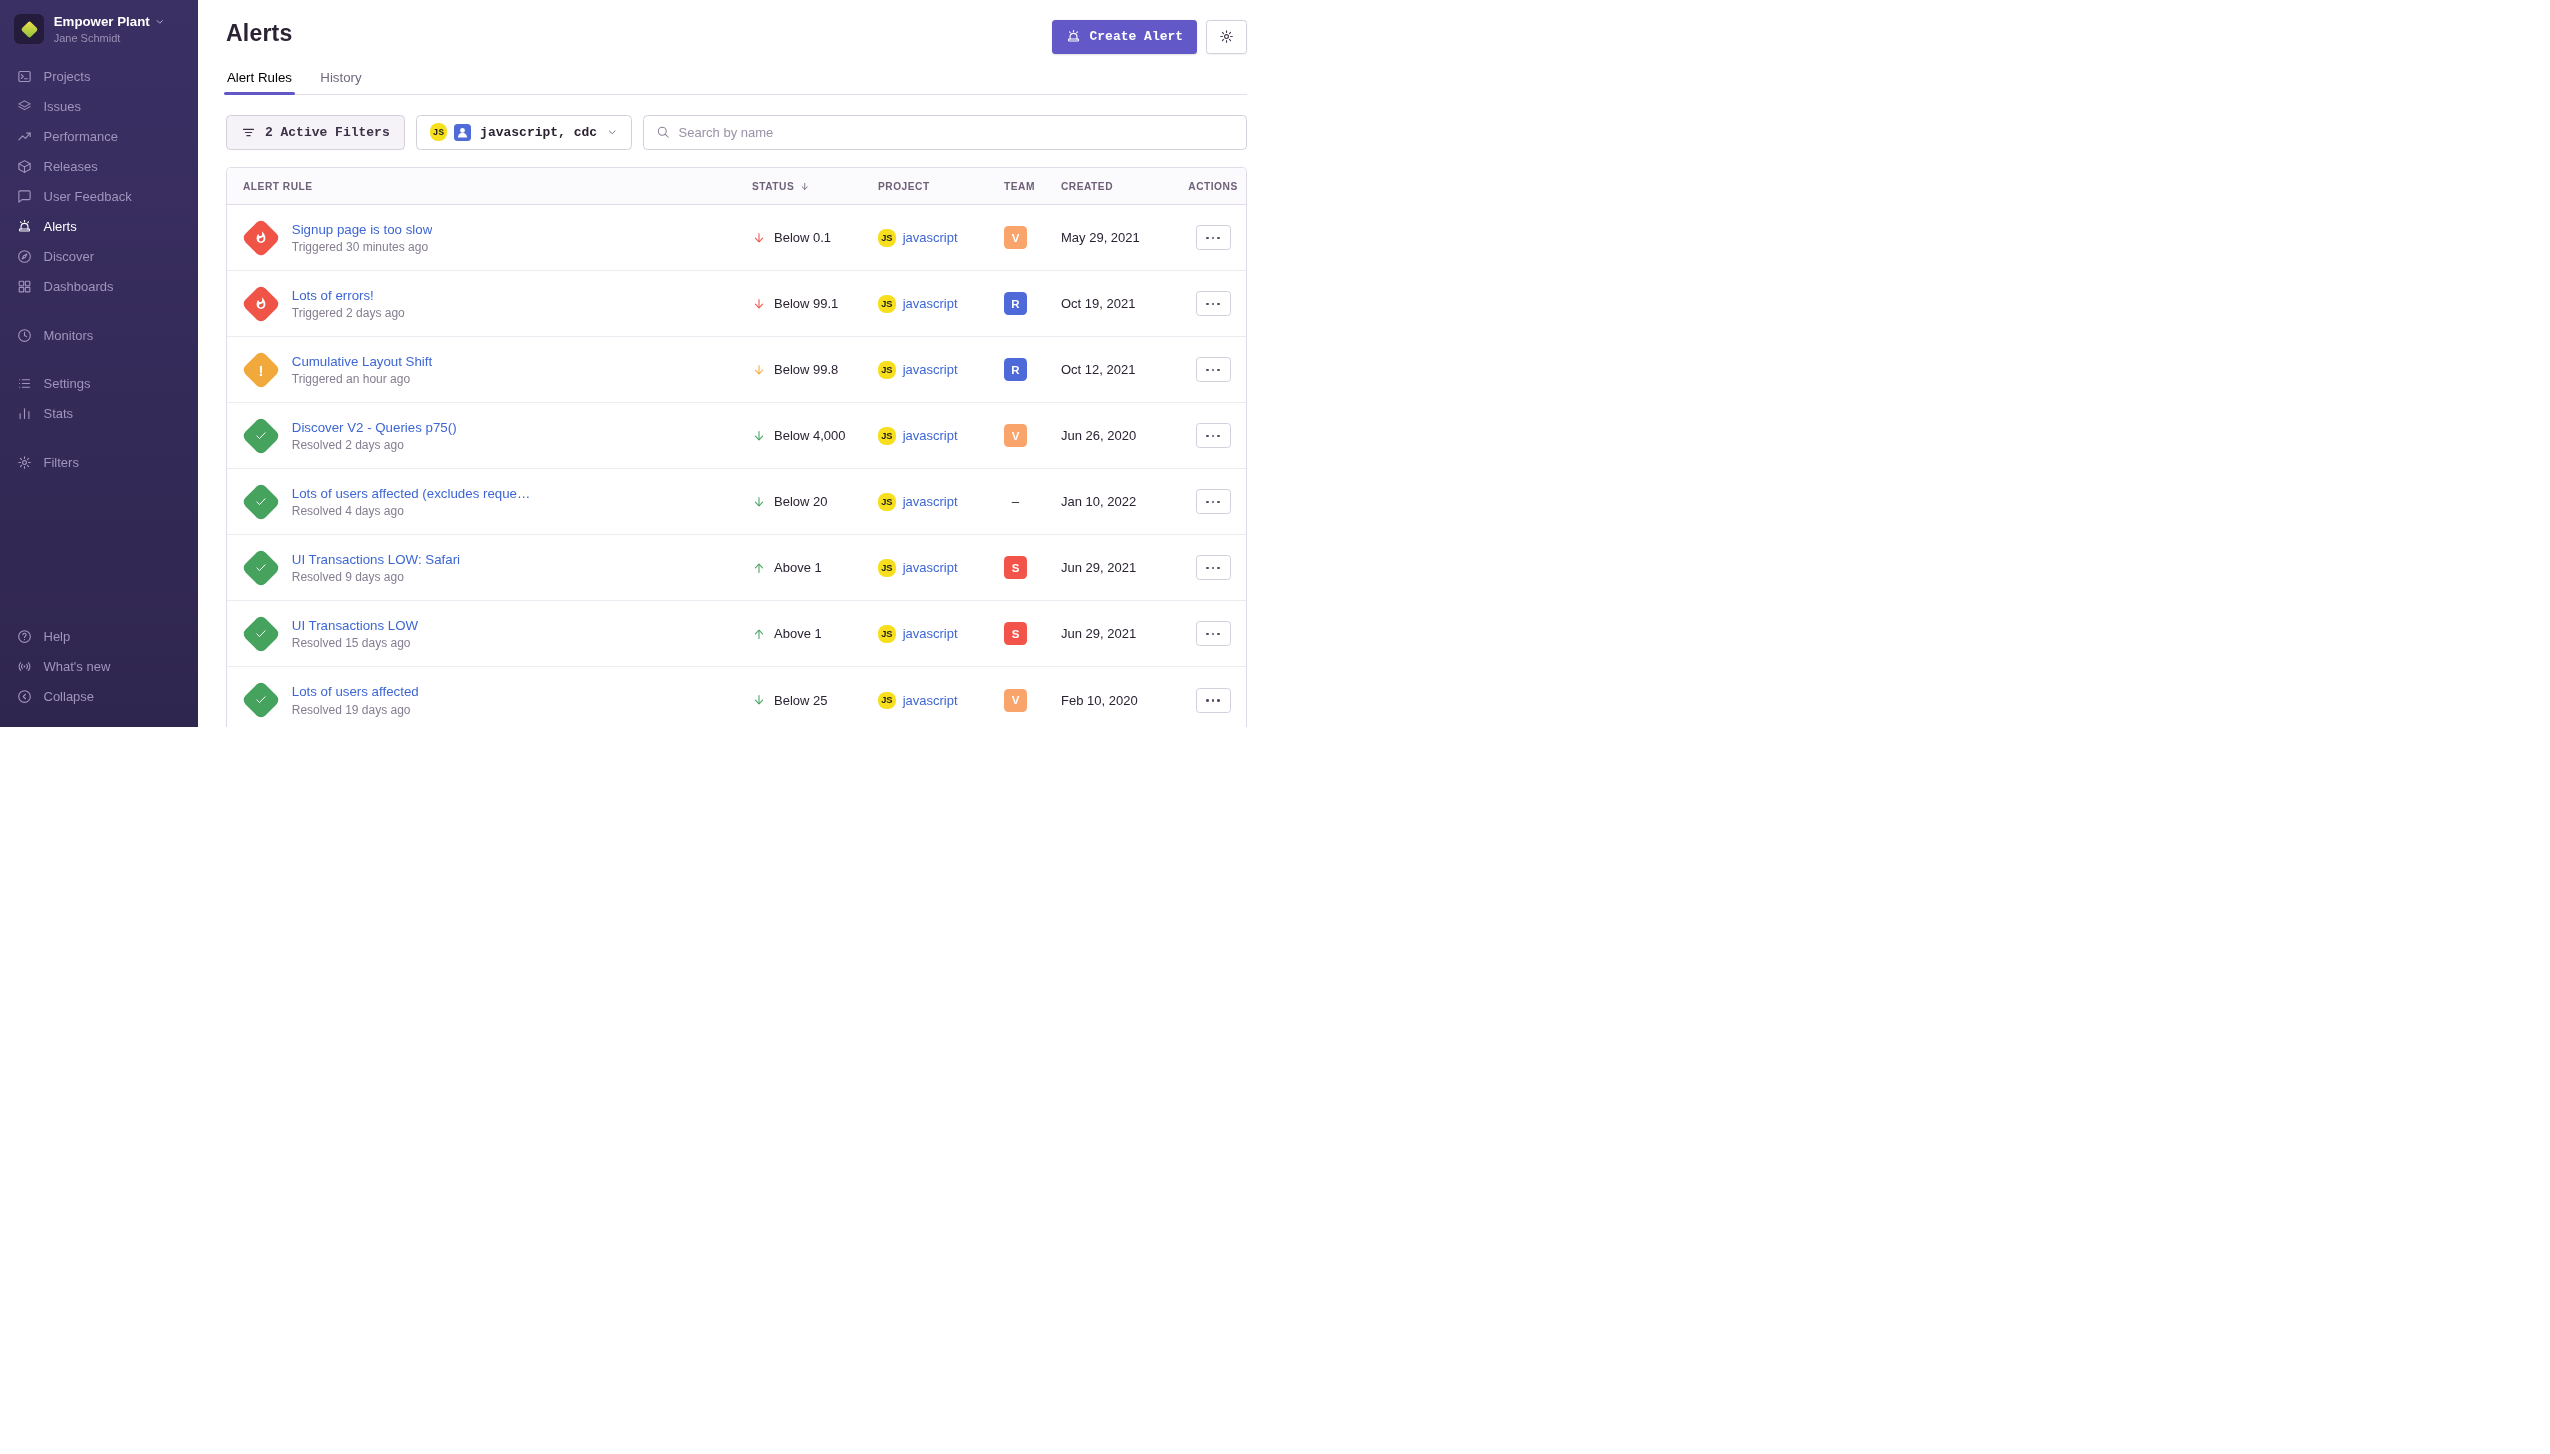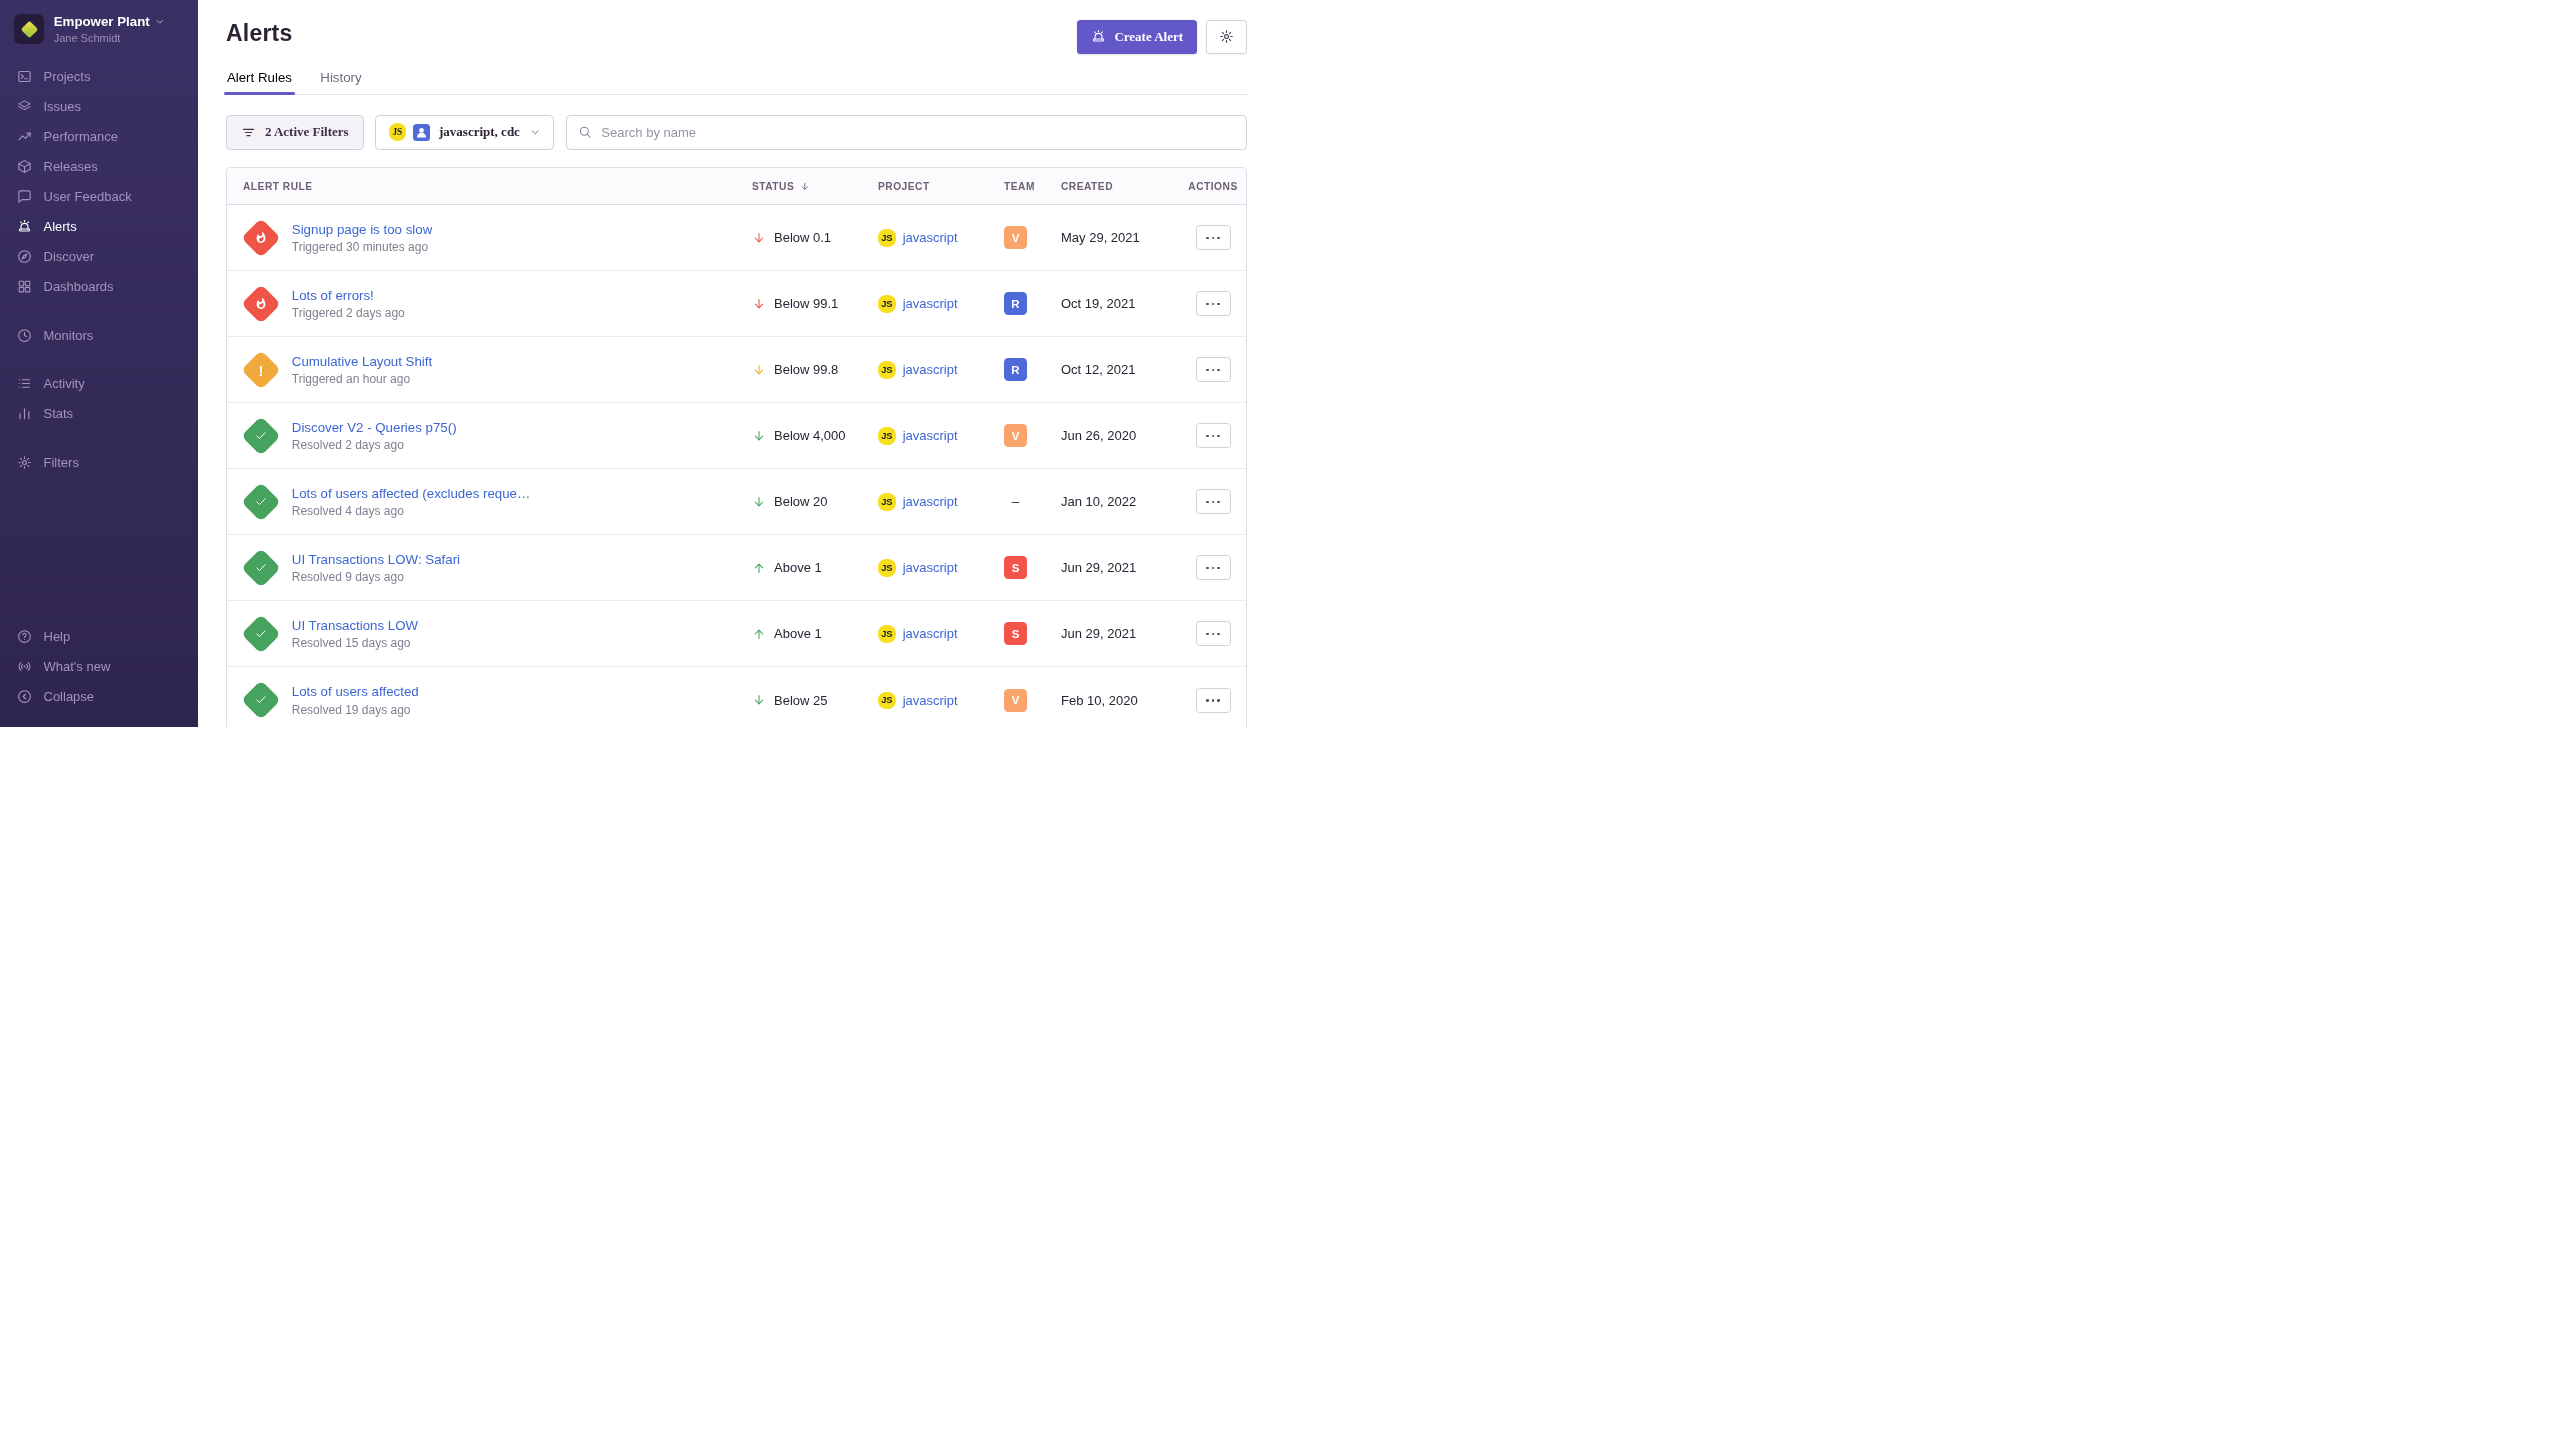--- a/index.html
+++ b/index.html
@@ -2,21 +2,21 @@
 <html style="--accent: #6358C8; --link: #3D66D4; --critical: #EF5447; --warning: #F2A93B; --resolved: #45A35D; --team-orange: #F9A46B; --team-blue: #4D6AD8; --team-red: #F2544A; --js-yellow: #F7DF1E; --sidebar-bg-top: #3B3064; --sidebar-bg-bottom: #2F264F; --side-text: #A59BBB;font-size:14px"><head>
 <meta charset="utf-8">
 <style>
   * { box-sizing: border-box; margin: 0; padding: 0; }
   html, body { width: 1275px; height: 727px; overflow: hidden; }
   body {
     font-family: "Liberation Sans", "DejaVu Sans", sans-serif;
     background: #fff; color: #2b2233; display: flex;
   }
   svg { display: block; }
-  button { font-family: Liberation Serif, serif; }
+  button { font-family: Liberation Mono, monospace; }
   [data-interactable="true"] { cursor: pointer; }
 
   
   .sidebar {
     width: 198px; flex: none; height: 100%;
     background: linear-gradient(180deg, var(--sidebar-bg-top), var(--sidebar-bg-bottom));
     color: var(--side-text, #a59bbb);
     display: flex; flex-direction: column; padding: 14px 0 10.6px;
   }
   .org { display: flex; align-items: center; gap: 9.7px; padding: 0 14px; margin-bottom: 17.7px; }
@@ -286,21 +286,21 @@
     <span class="side-icon" data-interactable="false">
             <svg viewBox="0 0 24 24" fill="none" stroke="currentColor" stroke-width="1.8" stroke-linecap="round" stroke-linejoin="round">
               <line x1="8.5" y1="6" x2="20" y2="6"></line>
               <line x1="8.5" y1="12" x2="20" y2="12"></line>
               <line x1="8.5" y1="18" x2="20" y2="18"></line>
               <line x1="4" y1="6" x2="4.01" y2="6"></line>
               <line x1="4" y1="12" x2="4.01" y2="12"></line>
               <line x1="4" y1="18" x2="4.01" y2="18"></line>
             </svg>
           </span>
-    <span class="side-label" data-interactable="false">Activity</span>
+    <span class="side-label" data-interactable="false">Settings</span>
   </a>
         <a class="side-item" data-interactable="true">
     <span class="side-icon" data-interactable="false">
             <svg viewBox="0 0 24 24" fill="none" stroke="currentColor" stroke-width="1.8" stroke-linecap="round" stroke-linejoin="round">
               <line x1="5" y1="20" x2="5" y2="12.5"></line>
               <line x1="12" y1="20" x2="12" y2="4.5"></line>
               <line x1="19" y1="20" x2="19" y2="9"></line>
             </svg>
           </span>
     <span class="side-label" data-interactable="false">Stats</span>

